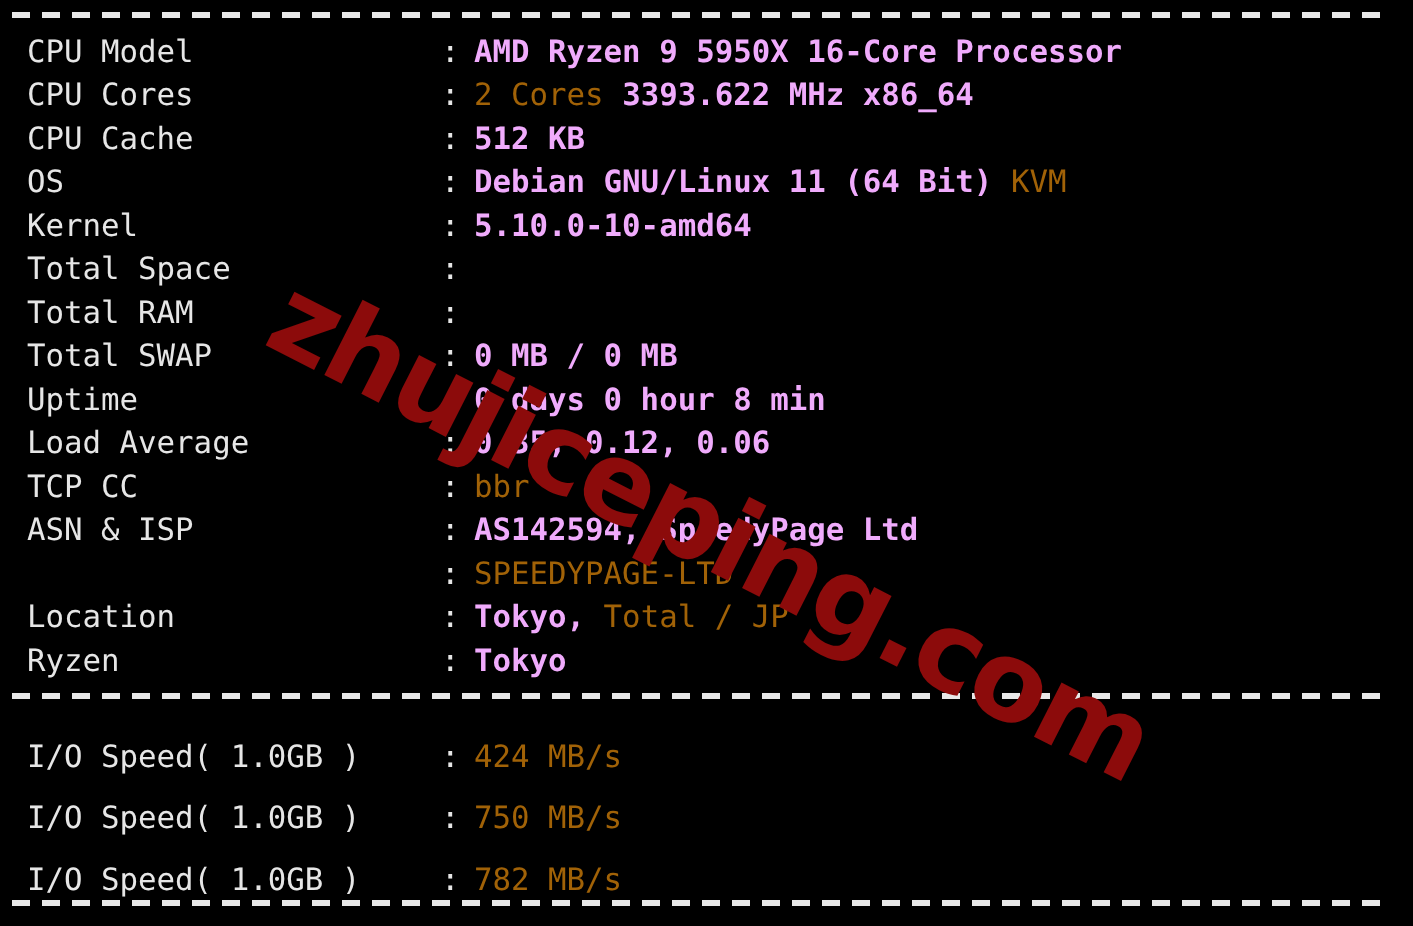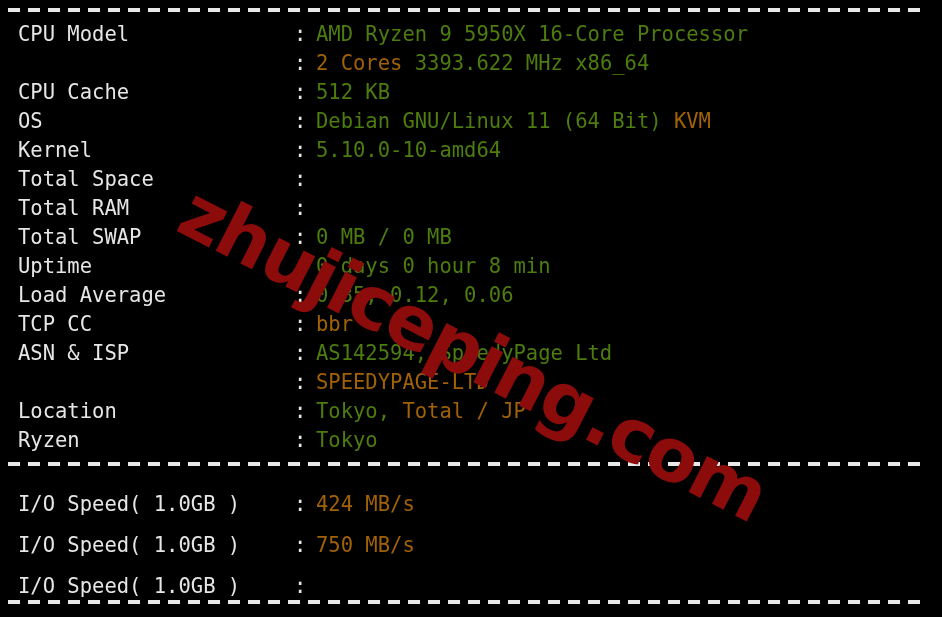--- a/index.html
+++ b/index.html
@@ -68,21 +68,21 @@
     top: 0;
     color: #e6e6e6;
   }
   .value {
     position: absolute;
     left: 316px;
     top: 0;
     white-space: pre;
   }
 
-  .c  { color: #4d7c0f; }   
+  .c  { color: #f0abfc; font-weight: bold; }   
   .y  { color: #a16207; }   
 
   
   #watermark {
     position: absolute;
     left: 205px;
     top: 168px;
     transform: rotate(27deg);
     transform-origin: 0 0;
     font-family: "DejaVu Sans", "Liberation Sans", sans-serif;
@@ -97,42 +97,42 @@
 </style>
 </head>
 <body>
 
 <div id="terminal">
 
   <div class="sep top"></div>
 
   <div class="rows info">
       <div class="row"><span class="label">CPU Model</span><span class="colon">:</span><span class="value"><span class="c">AMD Ryzen 9 5950X 16-Core Processor</span></span></div>
-      <div class="row"><span class="colon">:</span><span class="value"><span class="y">2 Cores </span><span class="c">3393.622 MHz x86_64</span></span></div>
+      <div class="row"><span class="label">CPU Cores</span><span class="colon">:</span><span class="value"><span class="y">2 Cores </span><span class="c">3393.622 MHz x86_64</span></span></div>
       <div class="row"><span class="label">CPU Cache</span><span class="colon">:</span><span class="value"><span class="c">512 KB</span></span></div>
       <div class="row"><span class="label">OS</span><span class="colon">:</span><span class="value"><span class="c">Debian GNU/Linux 11 (64 Bit) </span><span class="y">KVM</span></span></div>
       <div class="row"><span class="label">Kernel</span><span class="colon">:</span><span class="value"><span class="c">5.10.0-10-amd64</span></span></div>
       <div class="row"><span class="label">Total Space</span><span class="colon">:</span></div>
       <div class="row"><span class="label">Total RAM</span><span class="colon">:</span></div>
       <div class="row"><span class="label">Total SWAP</span><span class="colon">:</span><span class="value"><span class="c">0 MB / 0 MB</span></span></div>
       <div class="row"><span class="label">Uptime</span><span class="colon">:</span><span class="value"><span class="c">0 days 0 hour 8 min</span></span></div>
       <div class="row"><span class="label">Load Average</span><span class="colon">:</span><span class="value"><span class="c">0.35, 0.12, 0.06</span></span></div>
       <div class="row"><span class="label">TCP CC</span><span class="colon">:</span><span class="value"><span class="y">bbr</span></span></div>
       <div class="row"><span class="label">ASN &amp; ISP</span><span class="colon">:</span><span class="value"><span class="c">AS142594, SpeedyPage Ltd</span></span></div>
       <div class="row"><span class="colon">:</span><span class="value"><span class="y">SPEEDYPAGE-LTD</span></span></div>
       <div class="row"><span class="label">Location</span><span class="colon">:</span><span class="value"><span class="c">Tokyo, </span><span class="y">Total / JP</span></span></div>
       <div class="row"><span class="label">Ryzen</span><span class="colon">:</span><span class="value"><span class="c">Tokyo</span></span></div>
     </div>
 
   <div class="sep mid"></div>
 
   <div class="rows io">
       <div class="row"><span class="label">I/O Speed( 1.0GB )</span><span class="colon">:</span><span class="value"><span class="y">424 MB/s</span></span></div>
       <div class="row"><span class="label">I/O Speed( 1.0GB )</span><span class="colon">:</span><span class="value"><span class="y">750 MB/s</span></span></div>
-      <div class="row"><span class="label">I/O Speed( 1.0GB )</span><span class="colon">:</span></div>
+      <div class="row"><span class="label">I/O Speed( 1.0GB )</span><span class="colon">:</span><span class="value"><span class="y">782 MB/s</span></span></div>
       <div class="row"><span class="colon">:</span><span class="value"><span class="y">652.0 MB/s</span></span></div>
     </div>
 
   <div class="sep bottom"></div>
 
   <div id="watermark" style="color: rgb(140, 11, 11);">zhujiceping.com</div>
 
 </div>
 
 </body></html>

